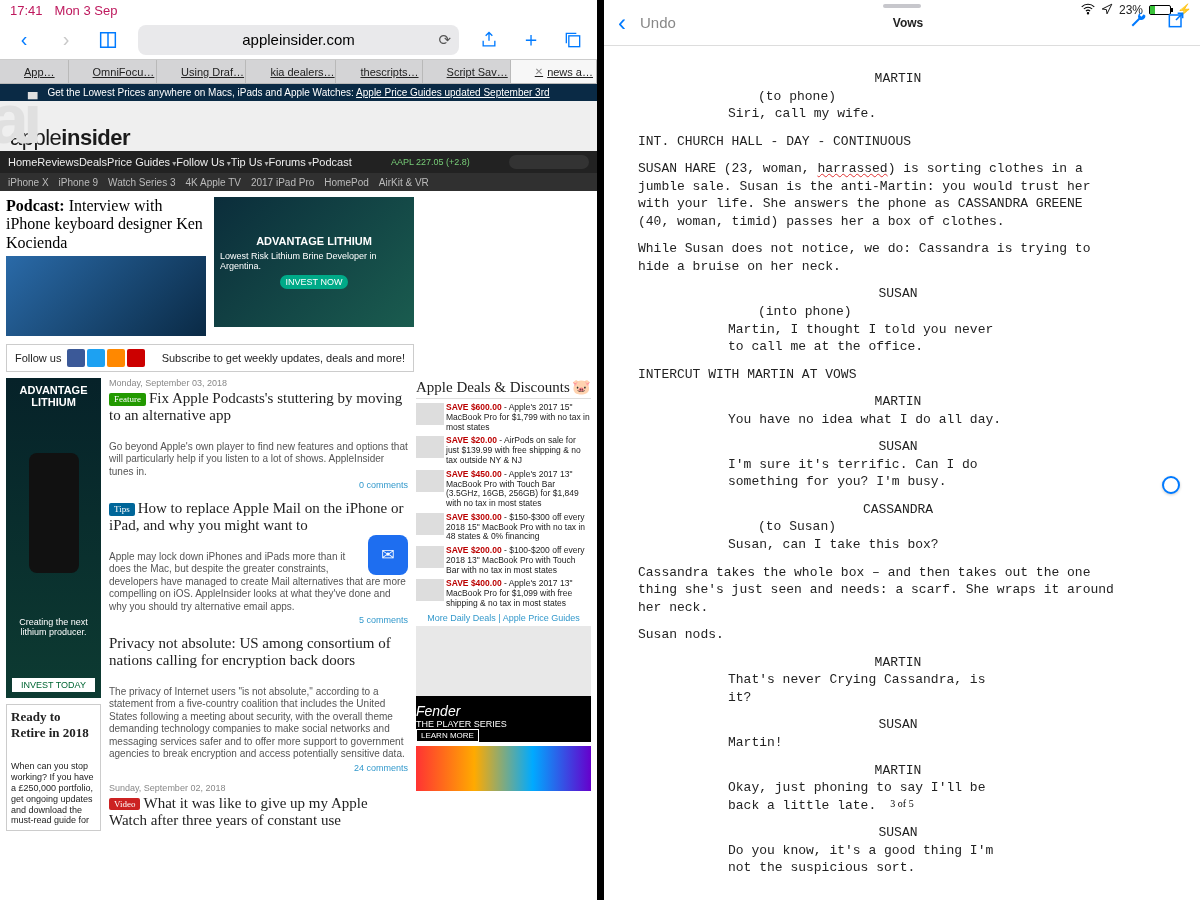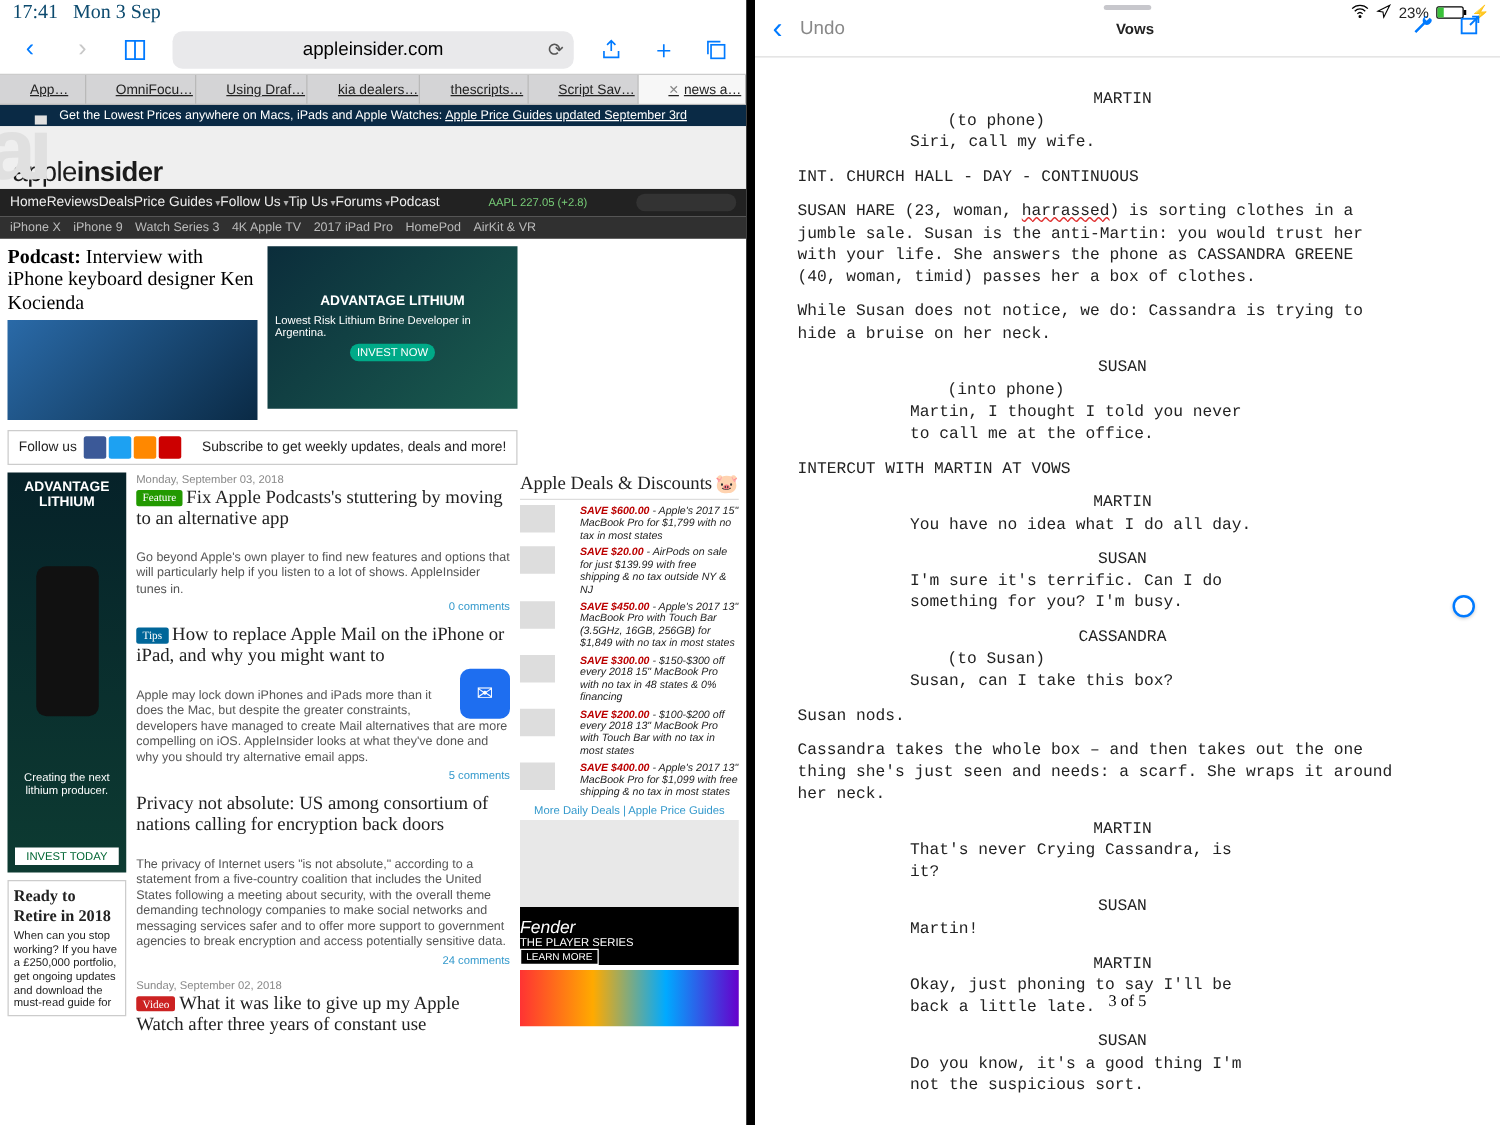--- a/index.html
+++ b/index.html
@@ -2,21 +2,21 @@
 <html><head>
 <meta charset="utf-8">
 <style>
 * { margin: 0; padding: 0; box-sizing: border-box; }
 body { font-family: -apple-system, "Helvetica Neue", Arial, sans-serif; font-size: 13px; color: #222; width: 1200px; height: 900px; overflow: hidden; background: #fff; }
 .splitview { display: flex; width: 100%; height: 100%; }
 .left-pane { width: 597px; height: 100%; background: #fff; overflow: hidden; position: relative; }
 .right-pane { flex: 1; height: 100%; background: #fff; position: relative; border-left: 7px solid #000; }
 
 
-.status-left { height: 20px; display: flex; align-items: center; font-size: 16px; padding: 0 10px; gap: 12px; color: #0c4a6e; font-weight: 500; font-family: Liberation Serif, serif; }
+.status-left { height: 20px; display: flex; align-items: center; font-size: 13px; padding: 0 10px; gap: 12px; color: #be185d; font-weight: 500; }
 
 .status-right { position: absolute; top: 0; right: 8px; height: 20px; display: flex; align-items: center; gap: 6px; font-size: 12px; }
 .battery { width: 22px; height: 10px; border: 1px solid #000; border-radius: 2px; position: relative; }
 .battery::after { content:""; position:absolute; right:-3px; top:2px; width:2px; height:4px; background:#000; }
 .battery-fill { position:absolute; left:0; top:0; bottom:0; width:23%; background:#3ac23a; }
 
 
 .safari-toolbar { height: 40px; display: flex; align-items: center; gap: 18px; padding: 0 12px; border-bottom: 1px solid #ccc; }
 .tb-icon { width: 24px; height: 24px; display: flex; align-items: center; justify-content: center; color: #007aff; font-size: 20px; }
 .tb-icon.disabled { color: #c8c8c8; }
@@ -57,45 +57,45 @@
 .lower { display:grid; grid-template-columns: 95px 1fr 175px; gap:8px; padding:0 6px; }
 .side-ad { background: linear-gradient(180deg,#062229,#0d3b32); color:#fff; font-size:9px; padding:6px; text-align:center; display:flex; flex-direction:column; justify-content:space-between; }
 .article { margin-bottom:10px; }
 .art-date { font-size:9px; color:#888; margin-bottom:2px; }
 .badge-pill { display:inline-block; color:#fff; font-size:9px; padding:1px 5px; border-radius:2px; margin-right:3px; vertical-align:1px; }
 .pill-feature{background:#290;} .pill-tips{background:#069;} .pill-video{background:#c22;}
 .art-title { font-family: Georgia, serif; font-size:15px; line-height:1.15; }
 .art-body { font-size:10px; color:#555; line-height:1.25; margin-top:16px; }
 .comments { font-size:9px; color:#39c; text-align:right; margin-top:2px; }
 .deals-head { font-family:Georgia,serif; font-size:15px; display:flex; justify-content:space-between; align-items:center; border-bottom:1px solid #ddd; padding-bottom:2px; margin-bottom:4px; }
-.deal { display:flex; gap:20px; font-size:8.5px; line-height:1.15; margin-bottom:4px;font-style:italic; }
+.deal { display:flex; gap:2px; font-size:8.5px; line-height:1.15; margin-bottom:4px; }
 .deal-img { width:28px; height:22px; background:#ddd; flex-shrink:0; }
 .deal .save { color:#b00; font-weight:700; }
 .deals-more { font-size:9px; color:#39c; text-align:center; margin:3px 0; }
 .fender { height:116px; background:linear-gradient(180deg,#e8e8e8 60%,#000 60%); color:#fff; font-size:9px; display:flex; flex-direction:column; justify-content:flex-end; padding:0; }
 .retire { border:1px solid #ccc; padding:4px; font-size:9px; line-height:1.2; }
-.retire h4 { font-family:Georgia,serif; font-size:13px; font-weight:700; margin-bottom:3px; }
+.retire h4 { font-family:Georgia,serif; font-size:13px; font-weight:700; margin-bottom:21px; }
 .art-thumb { width:40px; height:40px; float:right; margin-left:4px; background:#1e6ef0; border-radius:8px; display:flex; align-items:center; justify-content:center; color:#fff; font-size:16px; }
 
 
 .app-toolbar { height: 46px; border-bottom: 1px solid #ddd; display: flex; align-items: center; padding: 0 14px; position: relative; }
 .app-toolbar .back { color:#007aff; font-size:24px; }
 .app-toolbar .undo { color:#888; font-size:15px; margin-left:14px; }
 .app-toolbar .title { position:absolute; left:12px; right:0; text-align:center; font-size:12px; font-weight:600; pointer-events:none; }
 .app-toolbar .tools { margin-left:auto; display:flex; gap:18px; color:#007aff; font-size:20px; }
 .drag-pill { position:absolute; top:4px; left:50%; transform:translateX(-50%); width:38px; height:4px; border-radius:2px; background:#c7c7cc; }
 
 .script { font-family: "Courier New", Courier, monospace; font-size: 13px; line-height: 1.35; padding: 14px 34px 0; height: calc(100% - 46px); overflow:hidden; position:relative; }
 .slug { margin: 10px 0; }
 .action { margin: 10px 0; max-width: 480px; }
 .char { text-align: center; margin-top: 10px; width: 340px; margin-left: 90px; }
 .paren { text-align: left; width: 200px; margin-left: 120px; }
 .dialog { text-align: left; width: 280px; margin-left: 90px; }
 .misspell { text-decoration: underline wavy #e03030; text-decoration-thickness: 1px; }
-.page-ind { position:absolute; bottom:90px; left:0; right:0; text-align:center; font-family:-apple-system; font-size:13px; color:#000; }
+.page-ind { position:absolute; bottom:90px; left:0; right:0; text-align:center; font-family:-apple-system; font-size:10px; color:#000; }
 .text-handle { position:absolute; right:20px; top:430px; width:18px; height:18px; border:2px solid #007aff; border-radius:50%; background:#fff; box-shadow:0 1px 3px rgba(0,0,0,.2); }
 </style>
 </head>
 <body>
 
 <div class="splitview">
 
   <div class="left-pane">
     <div class="status-left">
       <span>17:41</span>
@@ -334,22 +334,22 @@
         <div class="paren">(into phone)</div>
         <div class="dialog">Martin, I thought I told you never to call me at the office.</div>
         <div class="slug">INTERCUT WITH MARTIN AT VOWS</div>
         <div class="char">MARTIN</div>
         <div class="dialog">You have no idea what I do all day.</div>
         <div class="char">SUSAN</div>
         <div class="dialog">I'm sure it's terrific. Can I do something for you? I'm busy.</div>
         <div class="char">CASSANDRA</div>
         <div class="paren">(to Susan)</div>
         <div class="dialog">Susan, can I take this box?</div>
+        <div class="action">Cassandra takes the whole box – and then takes out the one thing she's just seen and needs: a scarf. She wraps it around her neck.</div>
         <div class="action">Susan nods.</div>
-        <div class="action">Cassandra takes the whole box – and then takes out the one thing she's just seen and needs: a scarf. She wraps it around her neck.</div>
         <div class="char">MARTIN</div>
         <div class="dialog">That's never Crying Cassandra, is it?</div>
         <div class="char">SUSAN</div>
         <div class="dialog">Martin!</div>
         <div class="char">MARTIN</div>
         <div class="dialog">Okay, just phoning to say I'll be back a little late.</div>
         <div class="char">SUSAN</div>
         <div class="dialog">Do you know, it's a good thing I'm not the suspicious sort.</div>
         <div class="page-ind">3 of 5</div>
       </div>

